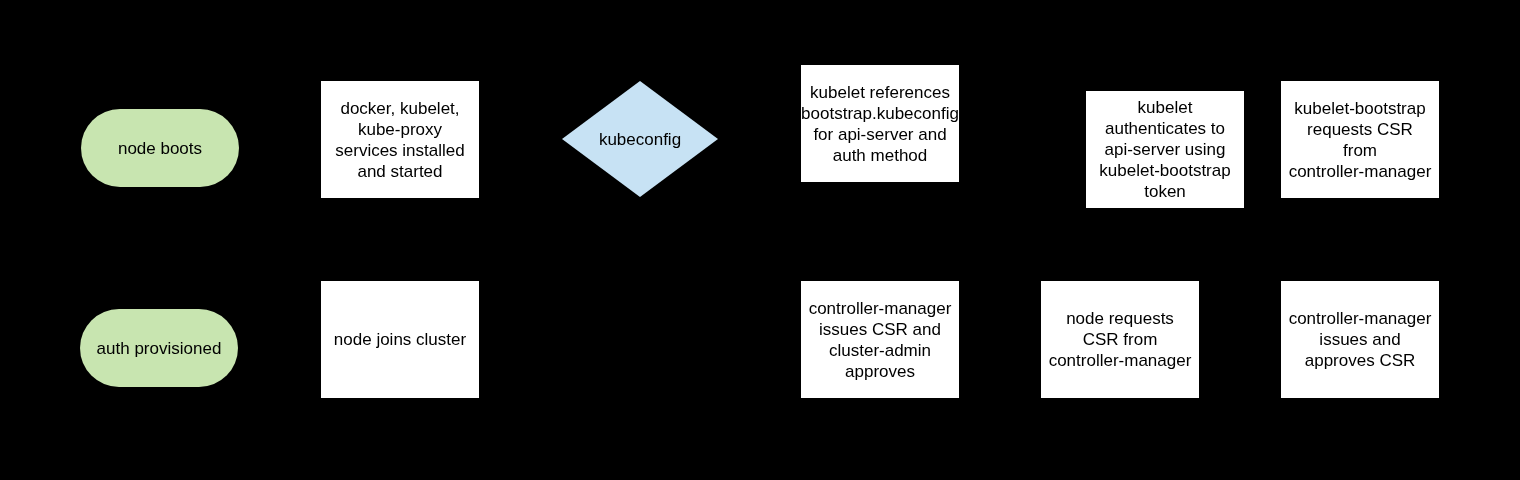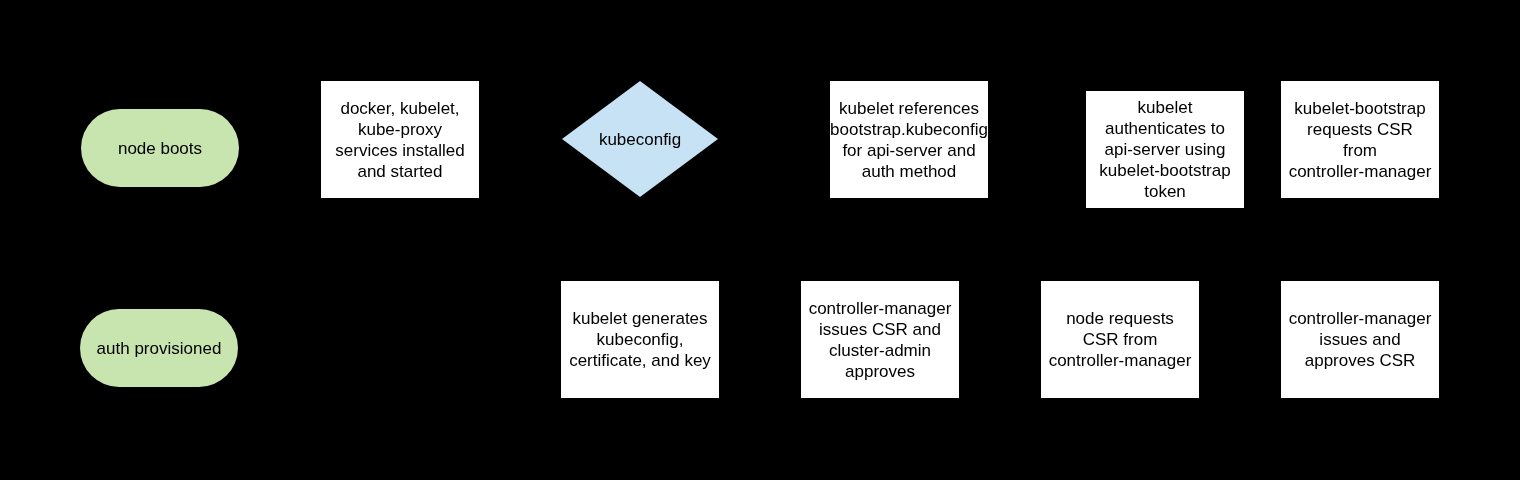--- a/index.html
+++ b/index.html
@@ -63,21 +63,21 @@
     <span class="node-label">kubeconfig</span>
   </div>
 
   <div class="node process" style="left:321px; top:81px;">
     <span class="node-label">docker, kubelet,
 kube-proxy
 services installed
 and started</span>
   </div>
 
-  <div class="node process" style="left:801px; top:81px;margin-left:29px;">
+  <div class="node process" style="left:801px; top:65px;">
     <span class="node-label">kubelet references
 bootstrap.kubeconfig
 for api-server and
 auth method</span>
   </div>
 
   <div class="node process" style="left:1086px; top:81px;margin-top:10px;">
     <span class="node-label">kubelet
 authenticates to
 api-server using
@@ -89,26 +89,24 @@
     <span class="node-label">kubelet-bootstrap
 requests CSR
 from
 controller-manager</span>
   </div>
 
   <div class="node terminal" style="left:80px; top:301px;">
     <span class="node-label">auth provisioned</span>
   </div>
 
+  <div class="node process" style="left:321px; top:281px;">
+    <span class="node-label">node joins cluster</span>
+  </div>
 
-  <div class="node process" style="left:561px; top:281px;">
-    <span class="node-label">kubelet generates
-kubeconfig,
-certificate, and key</span>
-  </div>
 
   <div class="node process" style="left:801px; top:281px;">
     <span class="node-label">controller-manager
 issues CSR and
 cluster-admin
 approves</span>
   </div>
 
   <div class="node process" style="left:1041px; top:281px;">
     <span class="node-label">node requests

